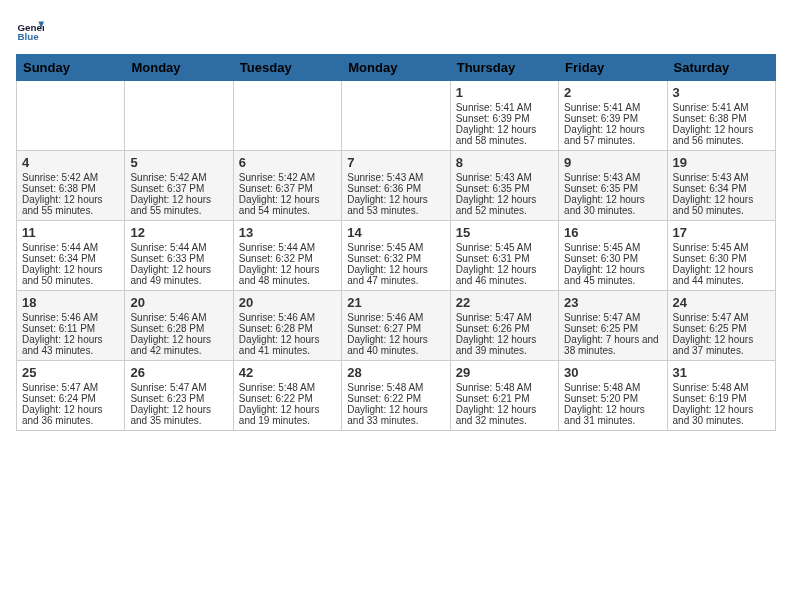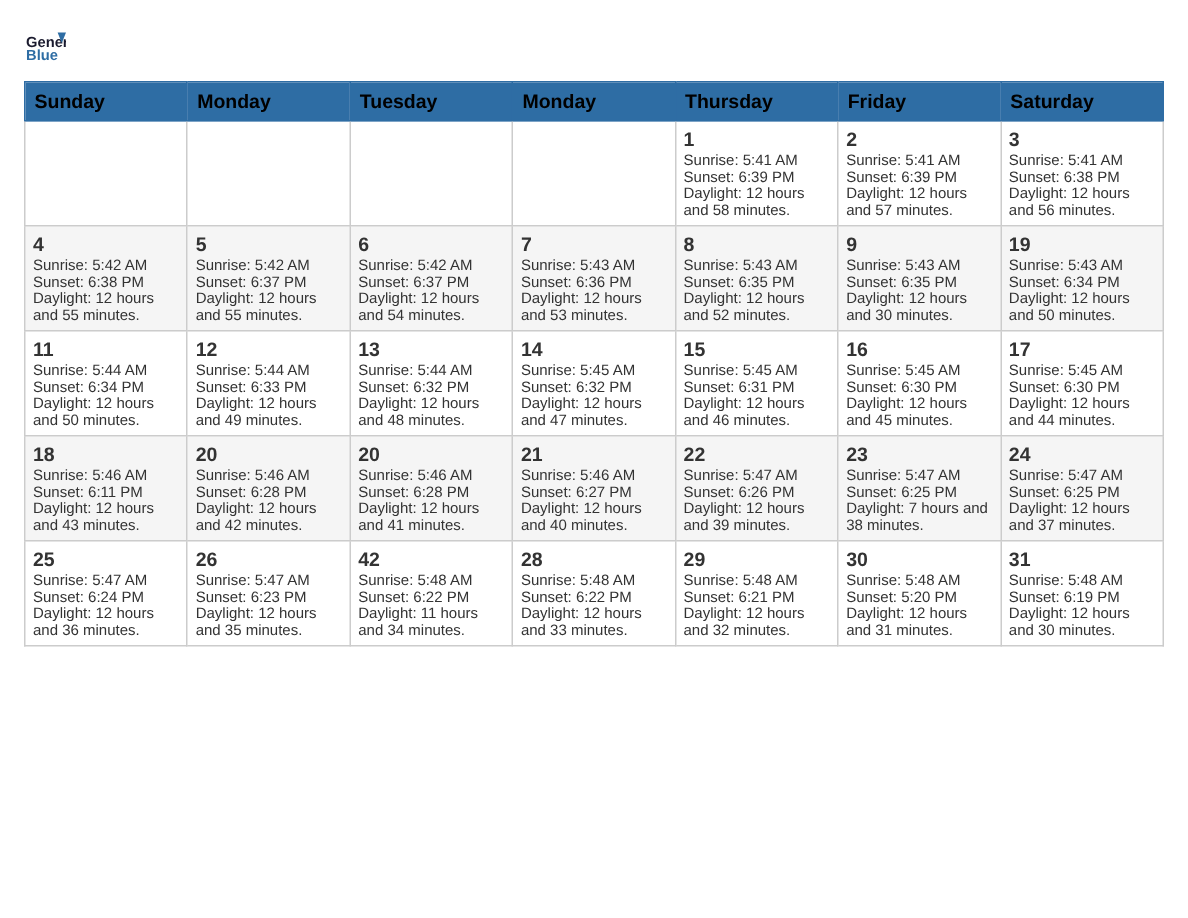--- a/index.html
+++ b/index.html
@@ -275,21 +275,21 @@
         <td>
         <span class="day-num">26</span>
         <span>Sunrise: 5:47 AM</span><br>
         <span>Sunset: 6:23 PM</span><br>
         <span>Daylight: 12 hours and 35 minutes.</span>
       </td>
         <td>
         <span class="day-num">42</span>
         <span>Sunrise: 5:48 AM</span><br>
         <span>Sunset: 6:22 PM</span><br>
-        <span>Daylight: 11 hours and 34 minutes.</span>
+        <span>Daylight: 12 hours and 19 minutes.</span>
       </td>
         <td>
         <span class="day-num">28</span>
         <span>Sunrise: 5:48 AM</span><br>
         <span>Sunset: 6:22 PM</span><br>
         <span>Daylight: 12 hours and 33 minutes.</span>
       </td>
         <td>
         <span class="day-num">29</span>
         <span>Sunrise: 5:48 AM</span><br>

